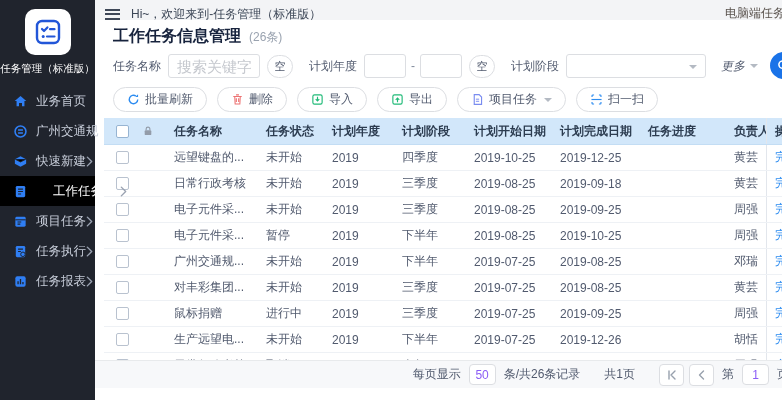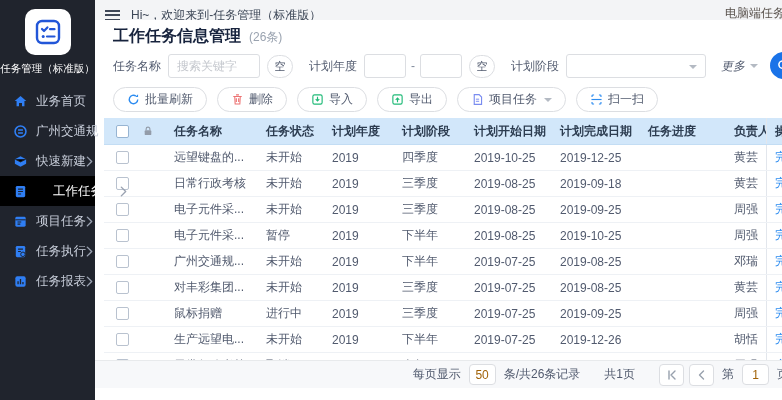--- a/index.html
+++ b/index.html
@@ -20,38 +20,38 @@
   .side-menu { margin-top:10px; }
   .side-item { height:30px; display:flex; align-items:center; padding:0 9px 0 13px;
                color:#c6ccd8; font-size:12.5px; cursor:pointer; }
   .side-item .s-icon { width:15px; height:15px; margin-right:8px; color:#2f7ef3; flex:0 0 auto; }
   .side-item .s-label { white-space:nowrap; }
   .side-item .s-arrow { margin-left:auto; color:#9aa2b1; width:7px; height:11px; }
   .side-item.active { background:#000; color:#fff;gap:17px; }
 
   
   .topbar { position:absolute; left:95px; top:0; width:687px; height:31px; background:#f3f4f6;
-            border-bottom:1px solid #a21caf; display:flex; align-items:center; padding-left:10px; overflow:hidden; }
+            border-bottom:3px solid #a21caf; display:flex; align-items:center; padding-left:10px; overflow:hidden; }
   .hamburger { width:15px; height:11px; display:flex; flex-direction:column; justify-content:space-between; cursor:pointer; }
   .hamburger i { display:block; height:2px; background:#3e4757; }
   .greeting { font-size:12px; color:#3c4656; margin-left:11px; white-space:nowrap; }
   .top-tab { position:absolute; right:-8px; top:0; height:29px; display:flex; align-items:center;
              font-size:12px; color:#59524d; border-bottom:2px solid #3a3f48; padding:0 5px; cursor:pointer; white-space:nowrap; }
 
   
   .content { position:absolute; left:95px; top:20px; width:687px; height:368px; background:#fff; overflow:hidden; }
   .page-head { padding:7px 18px 0; display:flex; align-items:baseline; gap:8px; }
   .page-head h1 { font-size:16px; line-height:18px; color:#17233d; font-weight:bold; }
   .count { font-size:12px; color:#9aa3b0; }
 
   
   .filters { display:flex; align-items:center; margin:7px 0 0 18px; font-size:12px; color:#515a6e;
              position:relative; height:26px; }
   .f-label { margin-right:7px; white-space:nowrap; }
-  .f-input { height:24px; border:1px solid #dcdee2; border-radius:3px; padding:0 8px; font-size:12px;
+  .f-input { height:24px; border:1px solid #dcdee2; border-radius:3px; padding:0 8px; font-size:15px;
              color:#515a6e; outline:none; background:#fff; }
   .f-input::placeholder { color:#c5c8ce; }
   .w-kw { width:92px; }
   .w-yr { width:42px; }
   .dash { margin:0 5px; color:#808a9d; }
   .pill-clear { height:23px; min-width:26px; border:1px solid #dcdee2; border-radius:12px; background:#fff;
                 color:#515a6e; font-size:11px; margin:0 16px 0 7px; cursor:pointer; padding:0 6px; }
   .select { width:140px; height:24px; border:1px solid #dcdee2; border-radius:3px; position:relative;
             background:#fff; cursor:pointer; }
   .sel-caret { position:absolute; right:8px; top:10px; border:4px solid transparent; border-top-color:#b4bac3; }
@@ -87,21 +87,21 @@
   .g-head .checkbox { border-color:#97b4d2; }
   .pbar { width:62px; height:5px; background:#eceef1; border-radius:3px; position:relative; }
   .pdot { position:absolute; top:-1.5px; width:8px; height:8px; border-radius:50%; background:#00bcd4; }
   .action-link { color:#2d8cf0; cursor:pointer; }
 
   
   .pagebar { position:absolute; left:0; bottom:0; width:100%; height:28px; background:#f7f8fa;
              border-top:1px solid #e8eaec; display:flex; align-items:center; justify-content:flex-end;
              gap:8px; font-size:12px; color:#515a6e; z-index:5; }
   .pg-input { width:27px; height:21px; border:1px solid #dcdee2; border-radius:4px; text-align:center;
-              font-size:12px; color:#a16207; outline:none; background:#fff; }
+              font-size:12px; color:#8b5cf6; outline:none; background:#fff; }
   .pg-btn { width:25px; height:22px; border:1px solid #dcdee2; border-radius:4px; background:#fff;
             color:#97a0ad; display:flex; align-items:center; justify-content:center; cursor:pointer; }
   .pg-group { display:flex; align-items:center; gap:5px; }
   .pg-gap { width:8px; }
   .pg-edge { margin-right:-7px; }
 </style>
 </head>
 <body>
 
 <div class="app">

